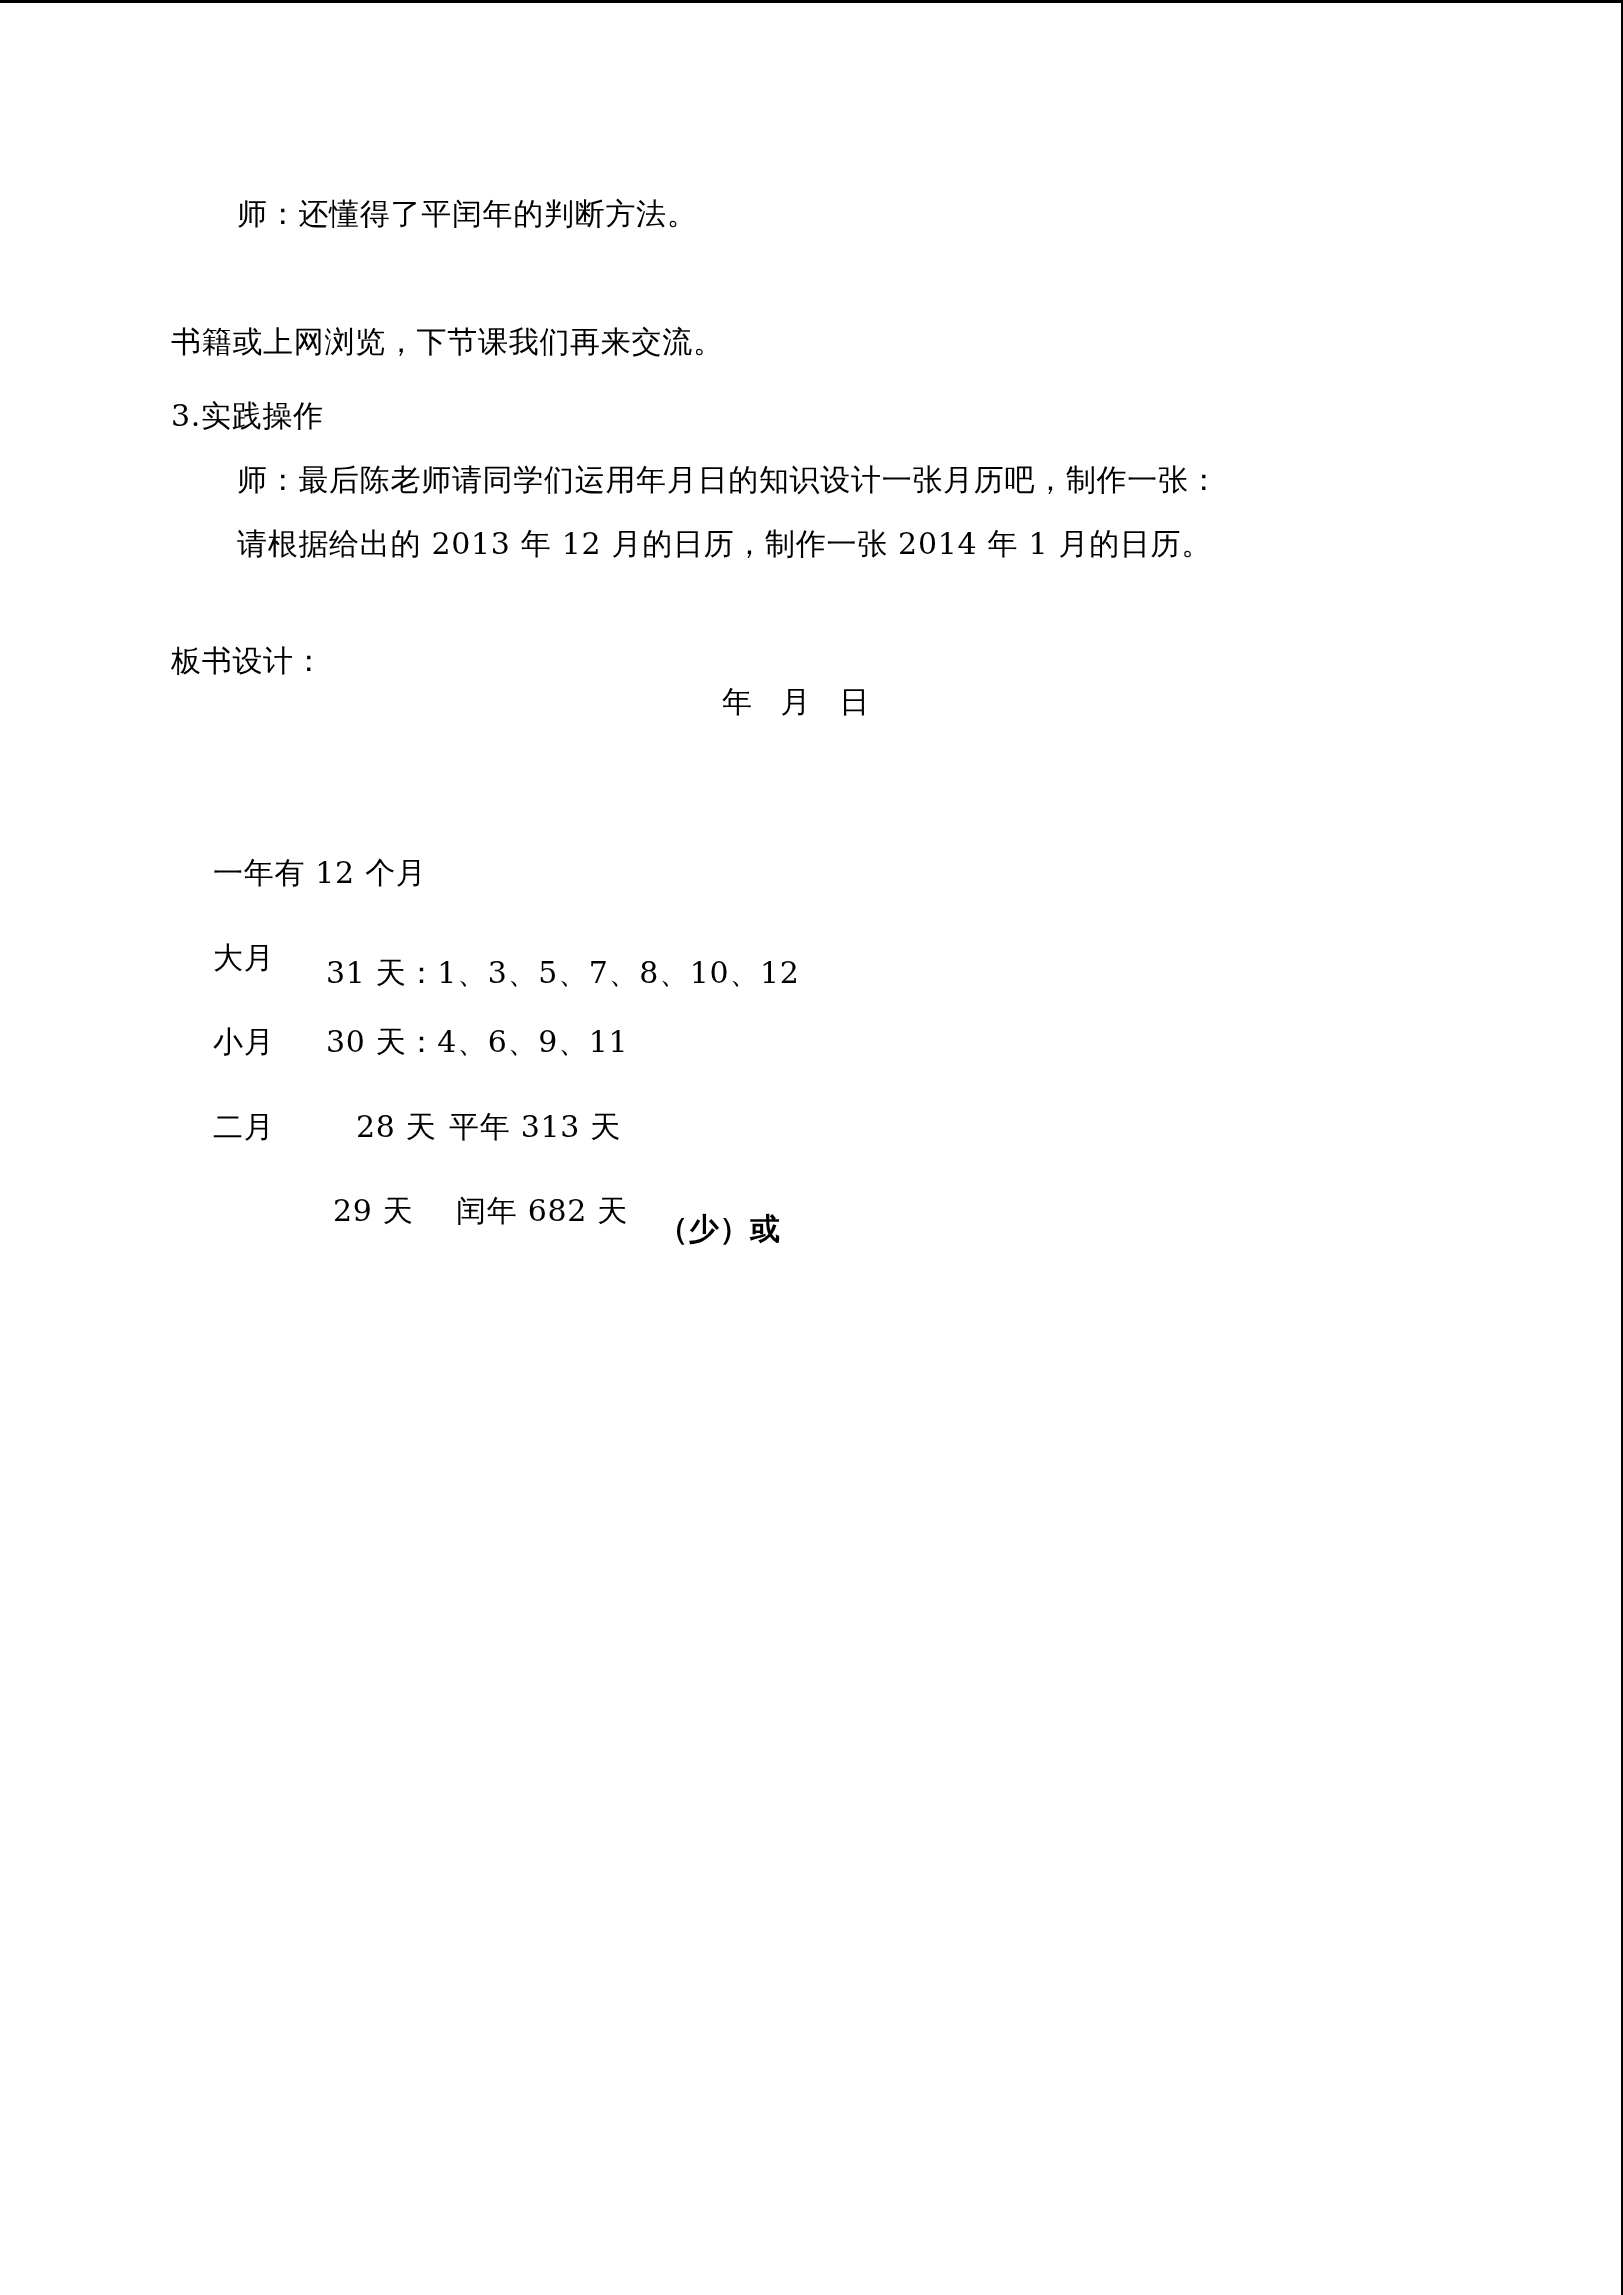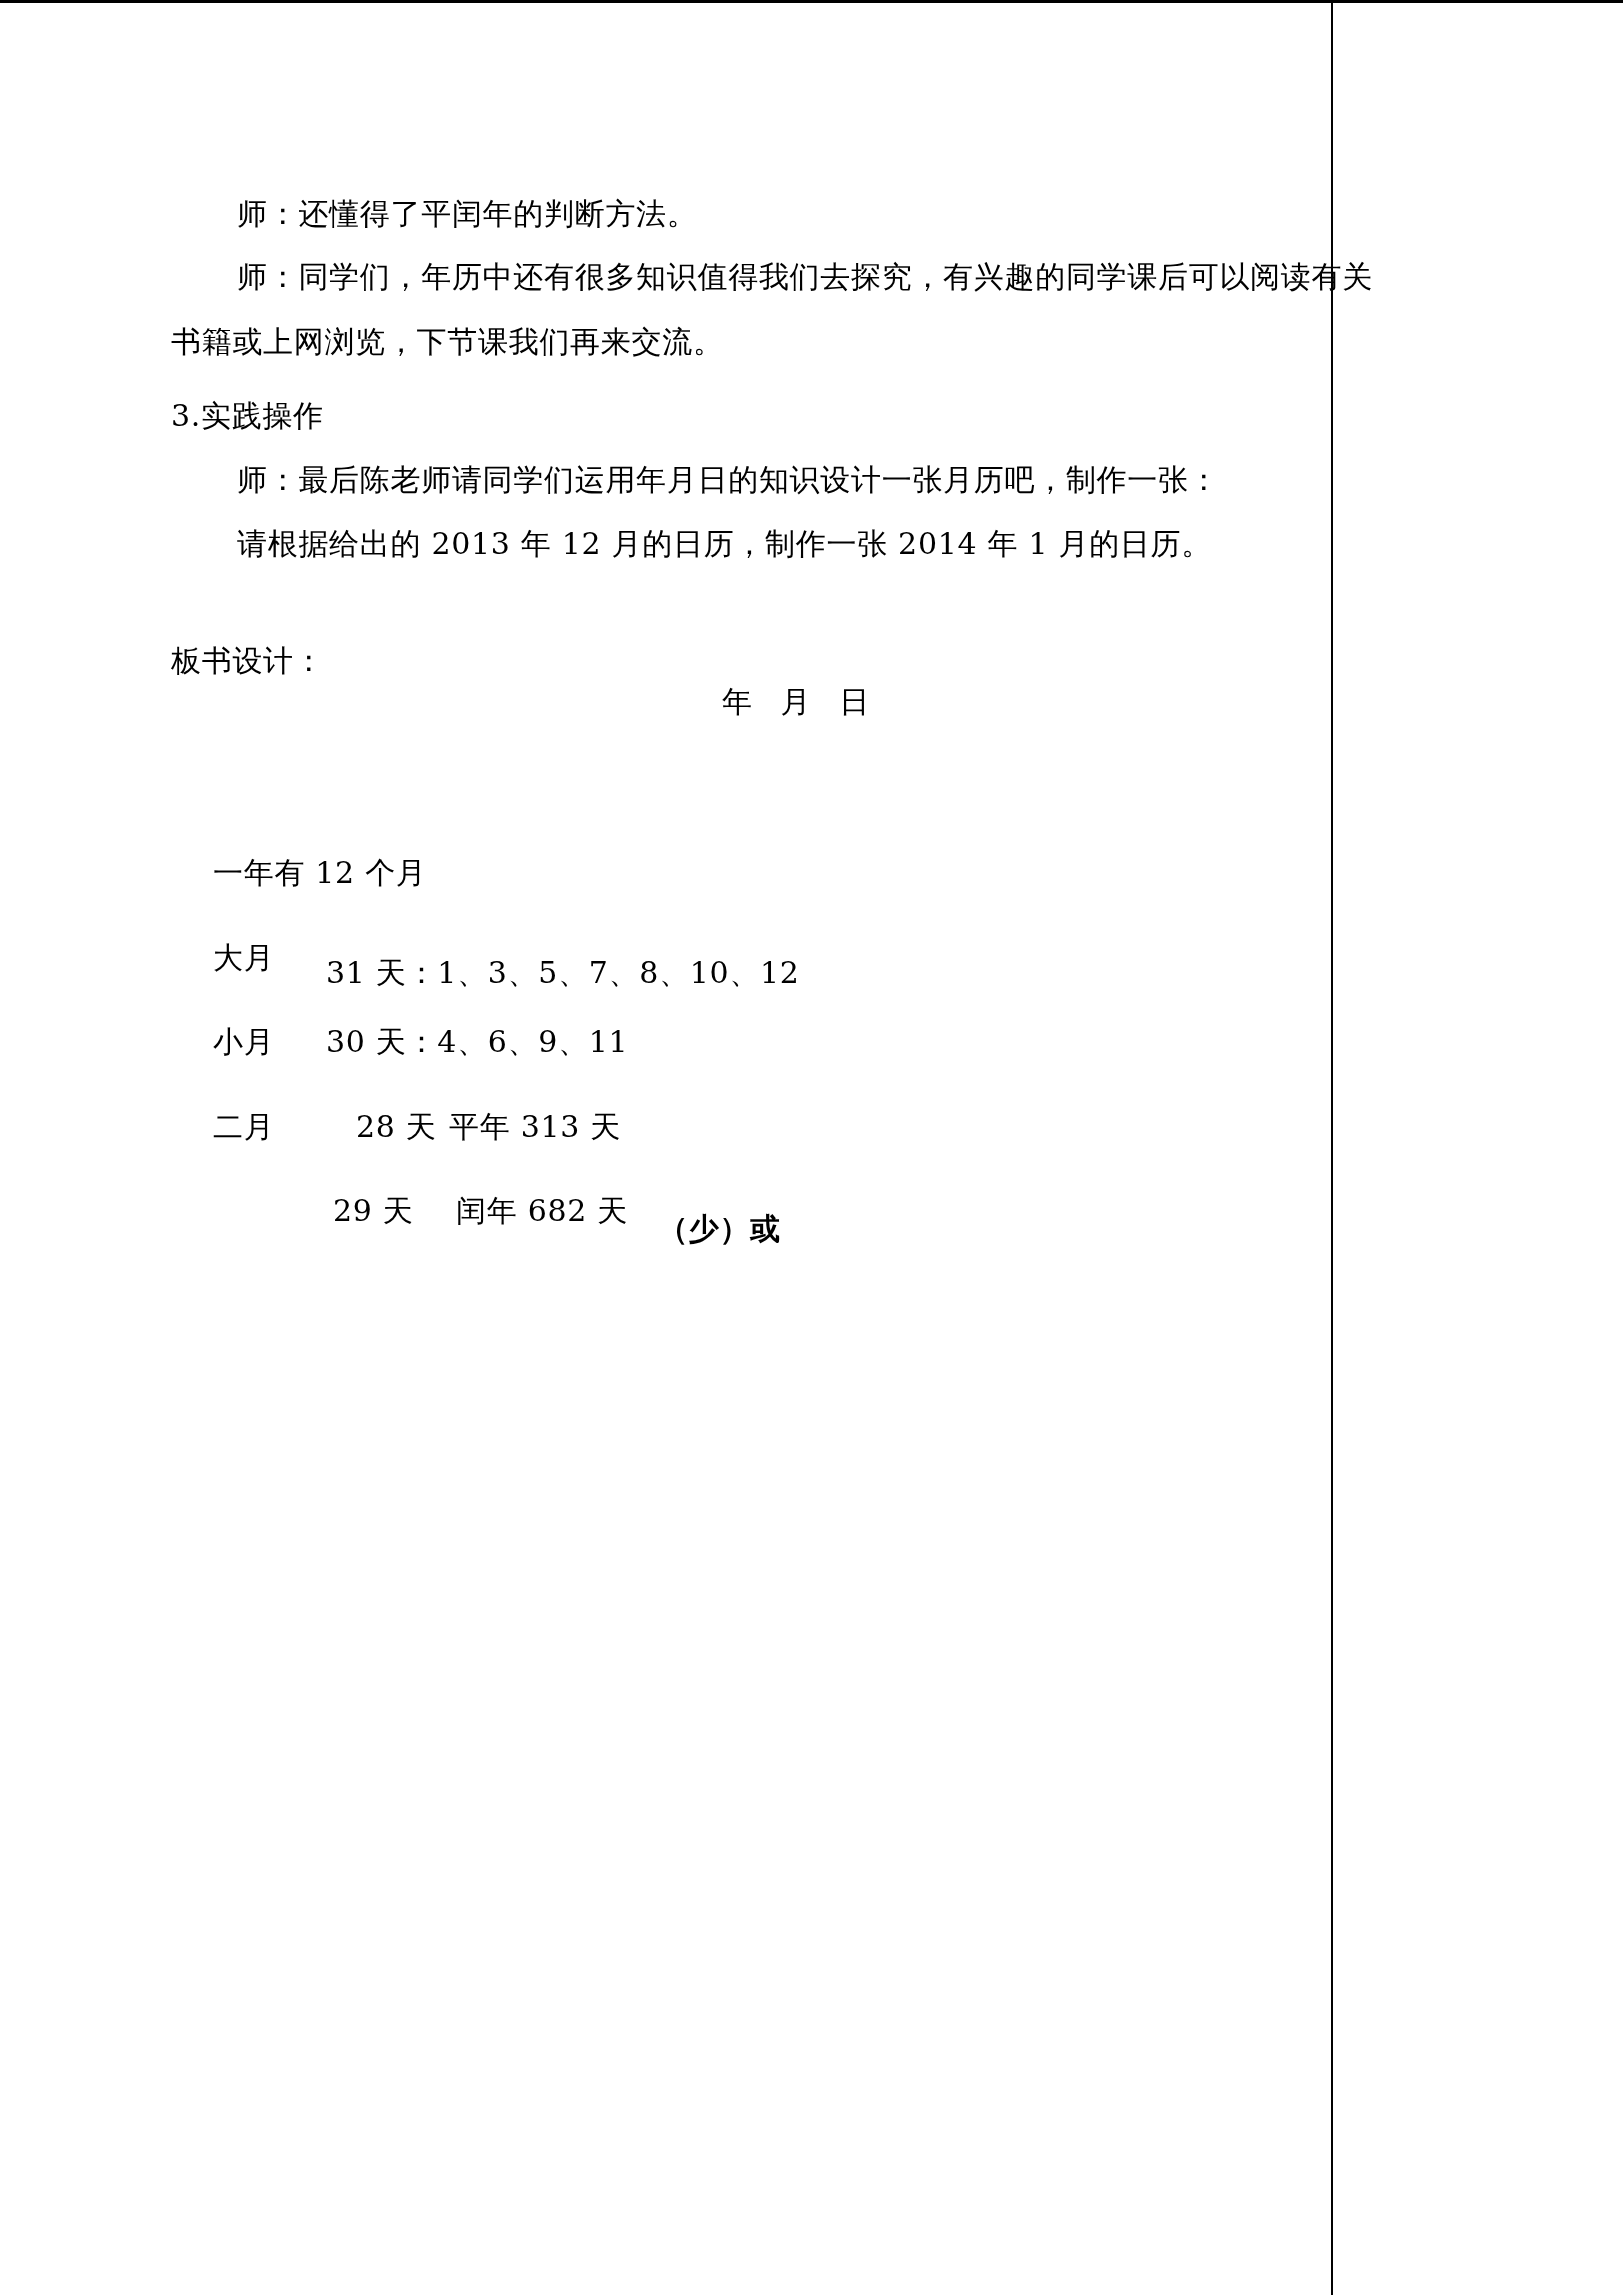--- a/index.html
+++ b/index.html
@@ -12,21 +12,21 @@
       height: 2295px;
       position: relative;
       overflow: hidden;
       font-family: "DejaVu Serif", "Liberation Serif", serif;
       color: #000000;
     }
     .page {
       position: absolute;
       left: 0;
       top: 0;
-      width: 1333px;
+      width: 1623px;
       height: 2295px;
       background: #ffffff;
     }
     .top-border {
       position: absolute;
       left: 0;
       top: 0;
       width: 1623px;
       height: 2.7px;
       background: #000000;
@@ -54,21 +54,20 @@
     }
   </style>
 </head>
 <body>
 
 <div class="page">
   <div class="top-border"></div>
   <div class="right-border"></div>
 
   <div class="line" style="left:237px; top:197px;">师：还懂得了平闰年的判断方法。</div>
-  <div class="line" style="left:237px; top:260px;">师：同学们，年历中还有很多知识值得我们去探究，有兴趣的同学课后可以阅读有关</div>
   <div class="line" style="left:171px; top:325px;">书籍或上网浏览，下节课我们再来交流。</div>
 
   <div class="line" style="left:171px; top:399px;">3.实践操作</div>
   <div class="line" style="left:237px; top:463px;">师：最后陈老师请同学们运用年月日的知识设计一张月历吧，制作一张：</div>
   <div class="line" style="left:237px; top:527px;">请根据给出的 2013 年 12 月的日历，制作一张 2014 年 1 月的日历。</div>
 
   <div class="line" style="left:171px; top:644px;">板书设计：</div>
   <div class="heading-center" style="left:678px; top:685px;margin-left:44px;">年   月   日</div>
 
   <div class="line" style="left:213px; top:856px;">一年有 12 个月</div>

